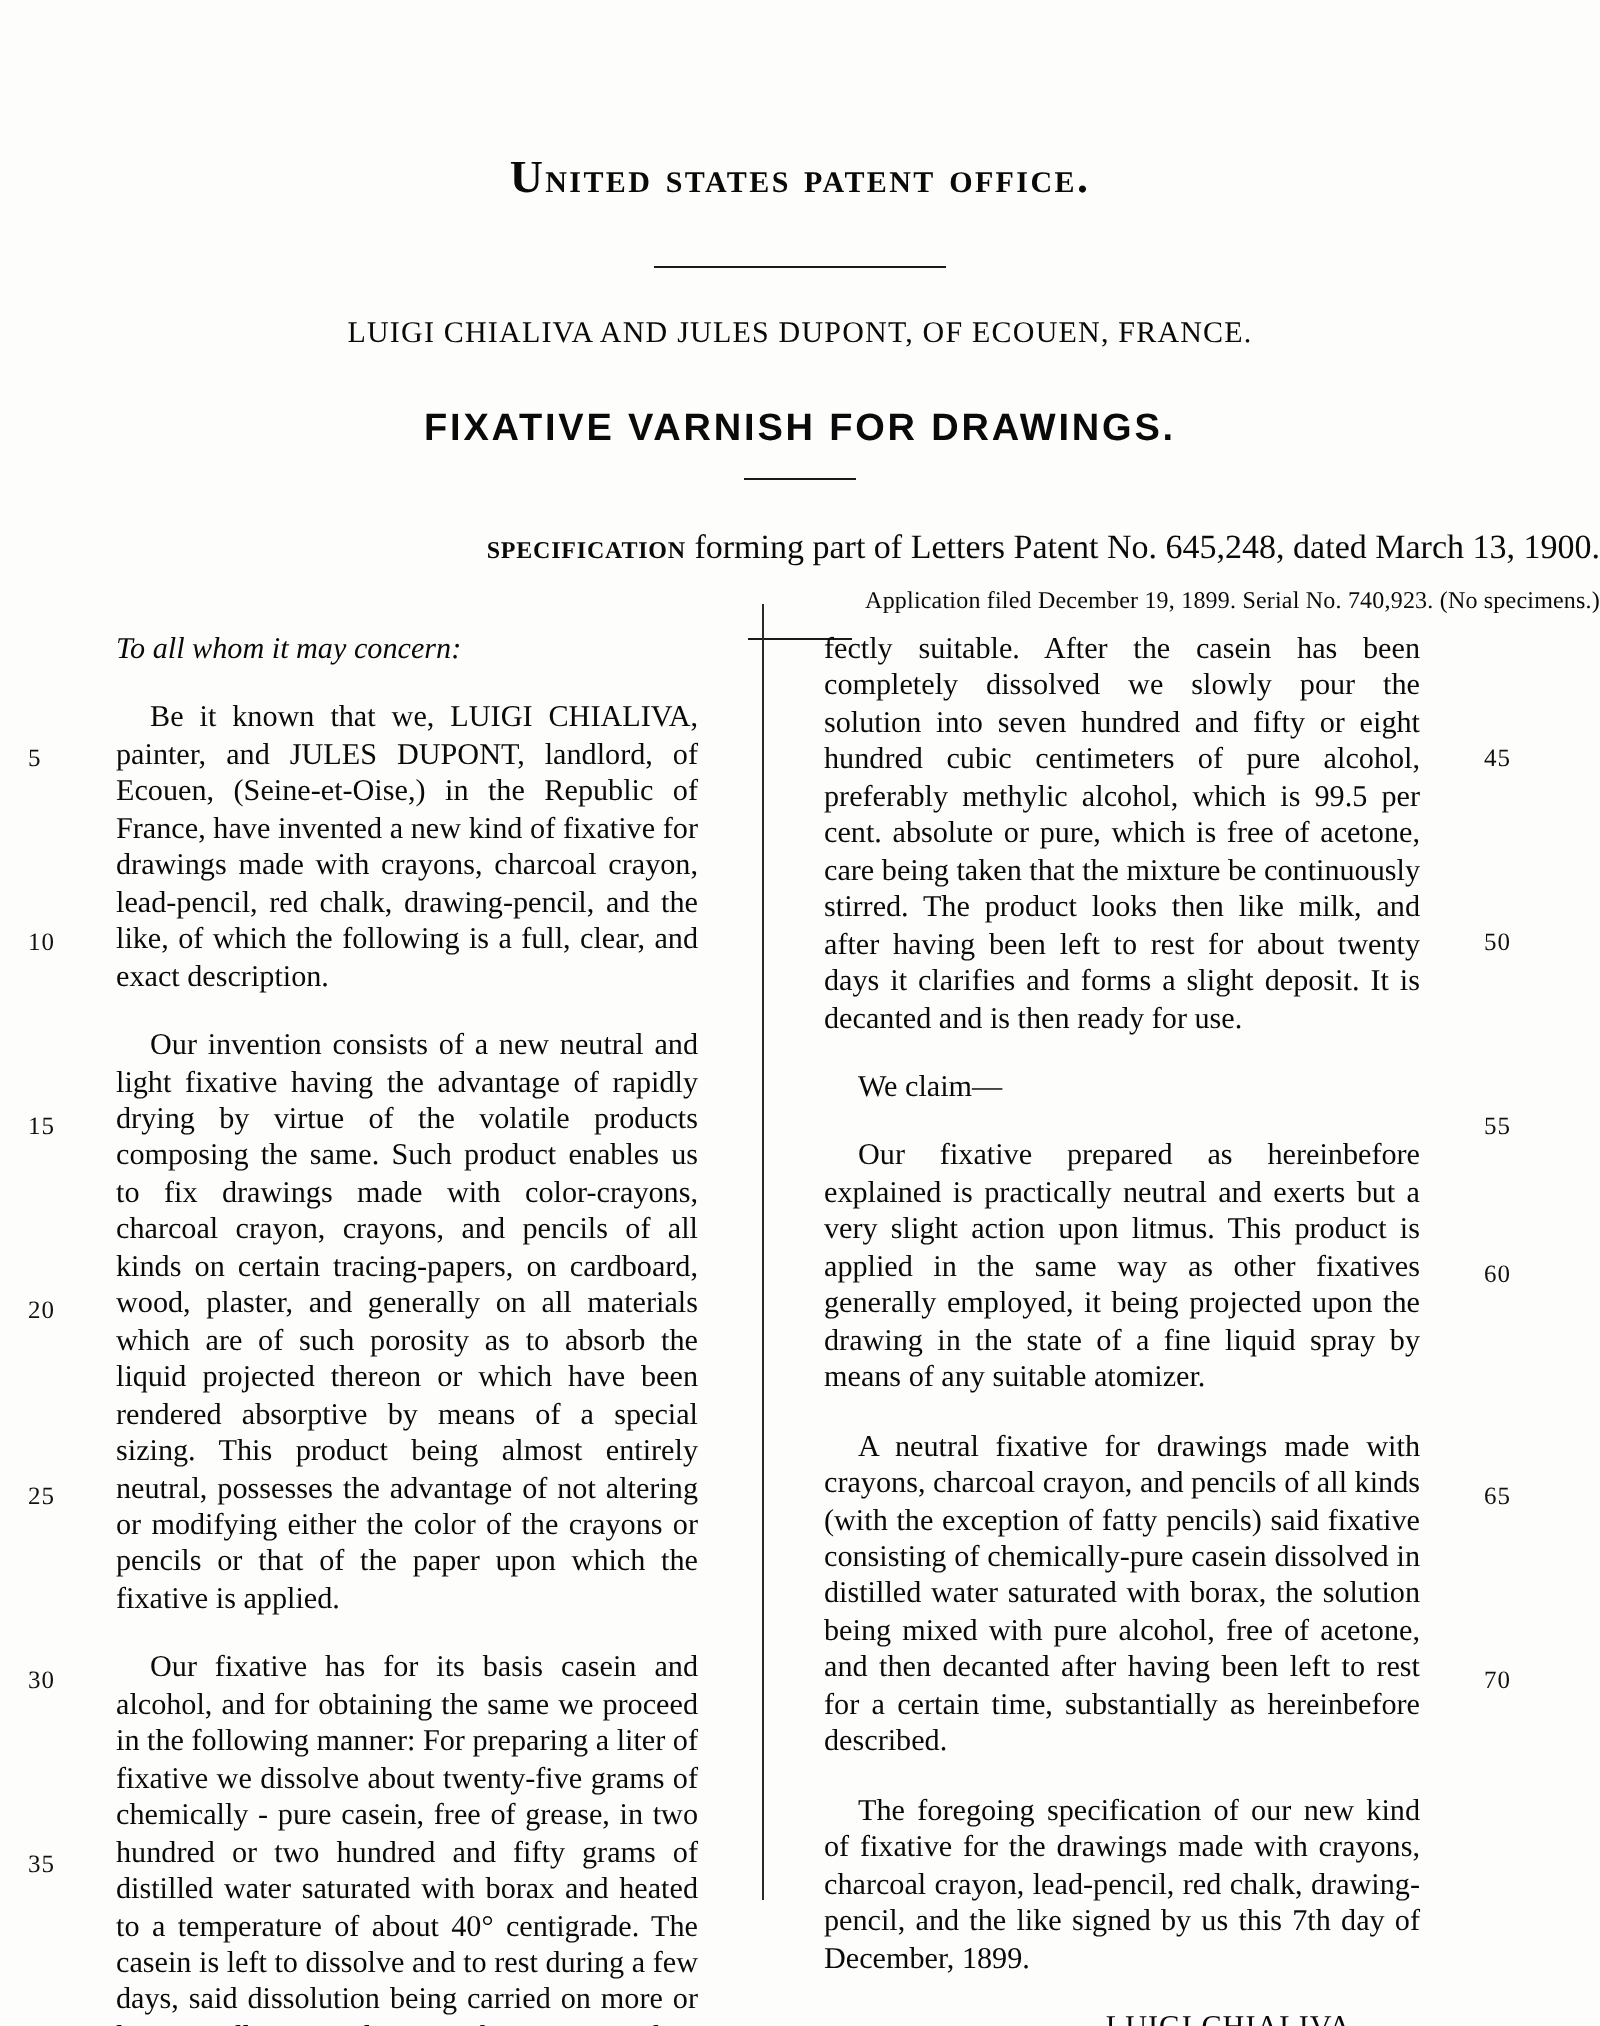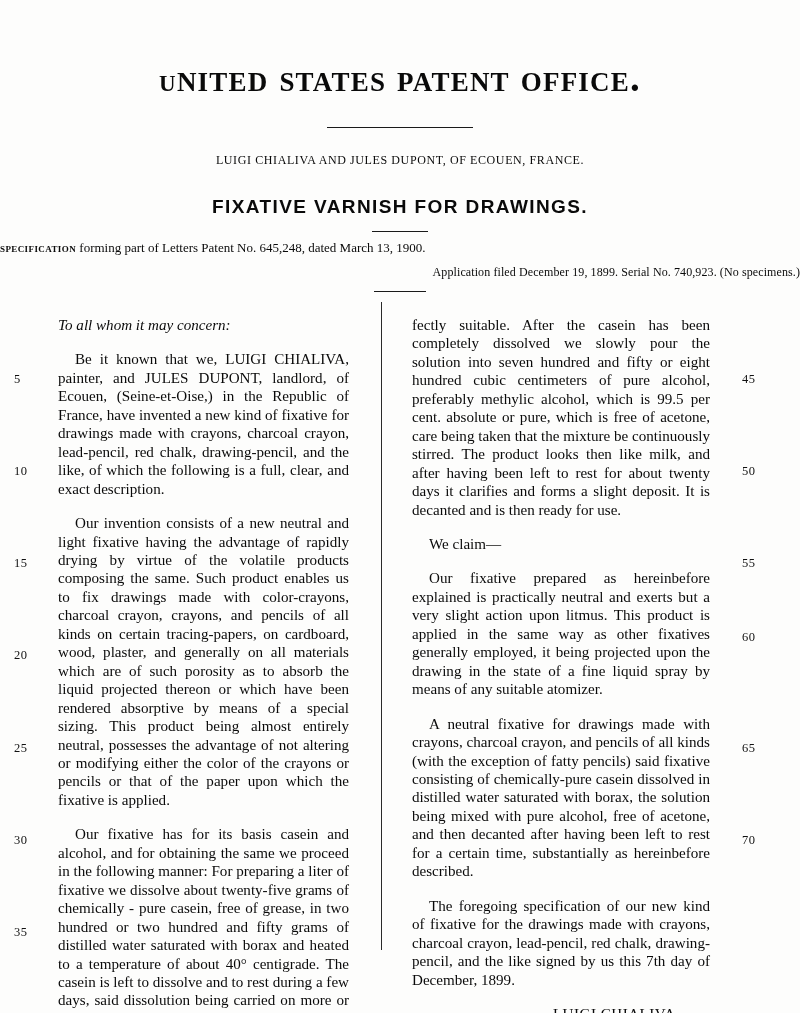--- a/index.html
+++ b/index.html
@@ -22,61 +22,61 @@
     background: #fdfdfc;
   }
 
   
   .masthead {
     text-align: center;
     padding-top: 58px;
   }
   .office-title {
     font-family: "Liberation Serif", "DejaVu Serif", serif;
-    font-size: 39px;
+    font-size: 22px;
     font-weight: bold;
     letter-spacing: 1.2px;
     font-variant: small-caps;
     text-transform: lowercase;
     line-height: 1;
-    margin: 0;
+    margin: 12px;
     white-space: pre;
     text-align: center;
   }
   .office-title::first-letter { font-size: 33px; }
 
   .rule {
     border: 0;
     border-top: 1.3px solid #1a1a1a;
     margin: 0 auto;
   }
   .rule-1 { width: 146px; margin-top: 30px; }
   .rule-2 { width: 56px;  margin-top: 13px; }
   .rule-3 { width: 52px;  margin-top: 11px; }
 
   .inventors {
     text-align: center;
-    font-size: 12px;
+    font-size: 15px;
     letter-spacing: 0.6px;
     margin-top: 25px;
     white-space: nowrap;
   }
 
   .invention-title {
     font-family: "Liberation Sans", "DejaVu Sans", sans-serif;
     font-size: 19px;
     font-weight: bold;
     letter-spacing: 1.4px;
     margin-top: 28px;
   }
 
   .spec-line {
-    text-align: left;
-    font-size: 13px;
-    margin-top: 8px;
+    text-align: right;
+    font-size: 17px;
+    margin-top: 24px;
     white-space: nowrap;
   }
   .spec-line .sc {
     font-variant: small-caps;
     text-transform: lowercase;
     font-weight: bold;
     letter-spacing: 0.4px;
   }
   .appl-line {
     text-align: right;

